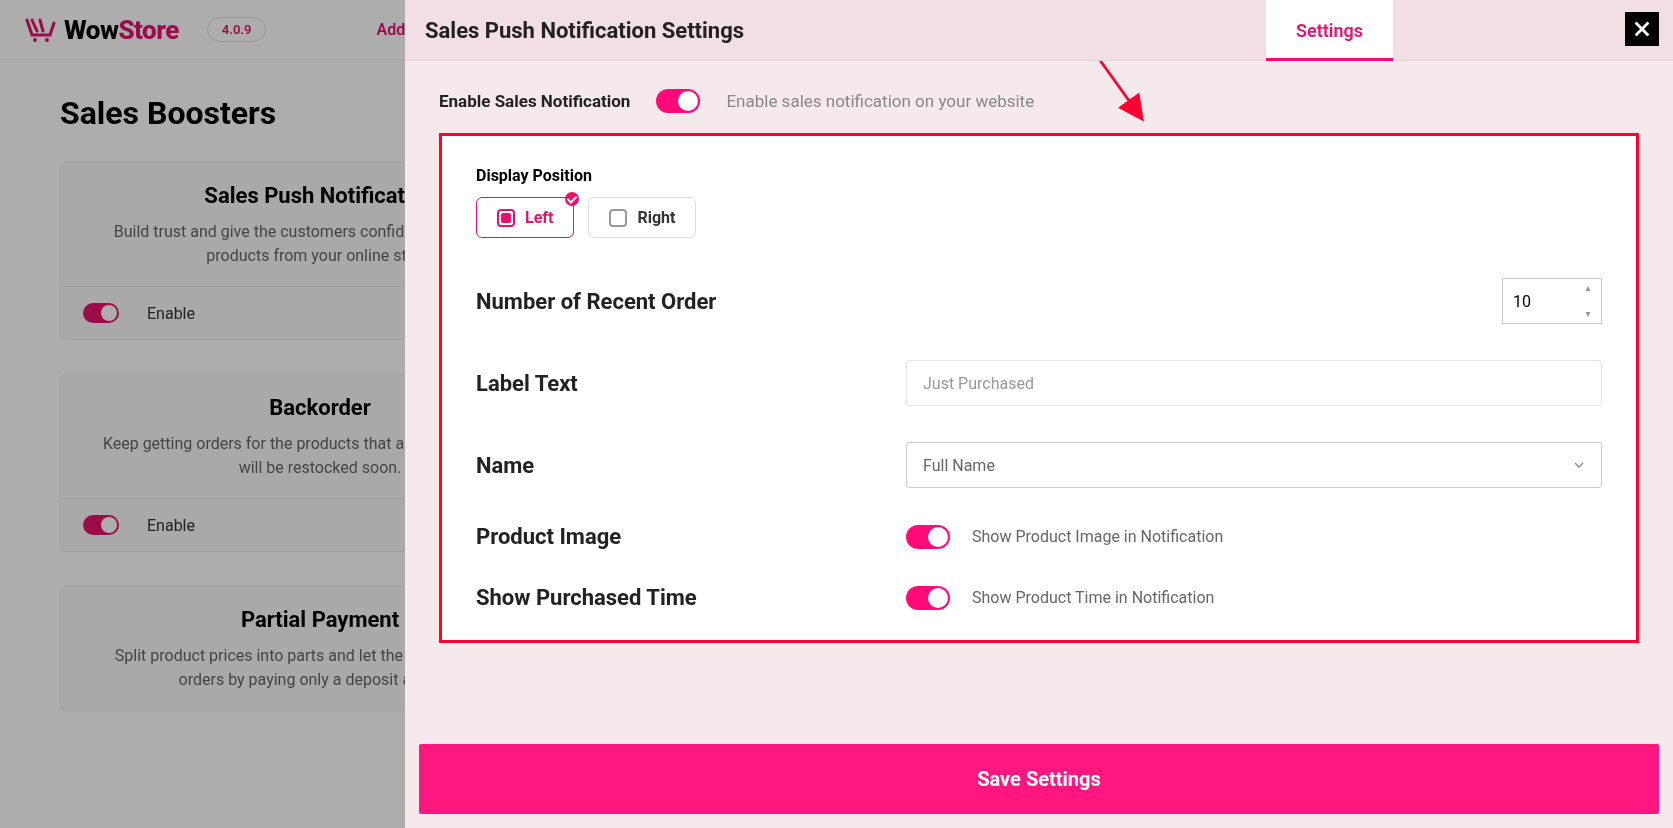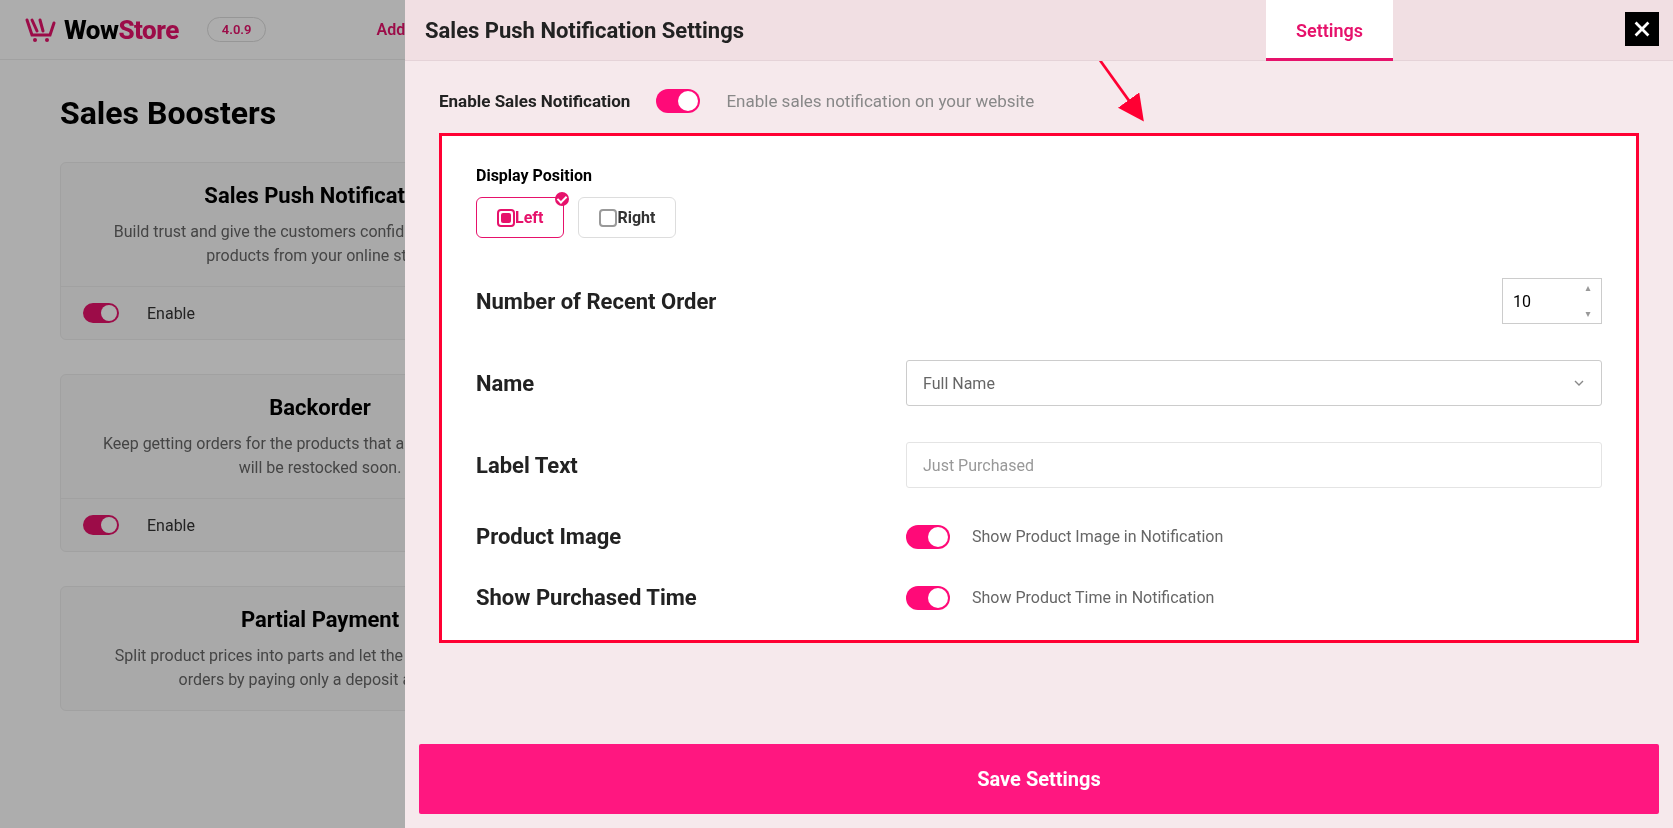--- a/index.html
+++ b/index.html
@@ -52,21 +52,21 @@
   .enable-hint { color:#888;}
   .toggle-lg { width:44px; height:24px; border-radius:999px; position:relative; cursor:pointer;}
   .toggle-lg.on { background:#ff0a78;}
   .toggle-lg .knob { position:absolute; top:2px; width:20px; height:20px; border-radius:50%; background:#fff; right:2px;}
 
   .red-box { border: 3px solid #ff0033; background:#fff; padding: 30px 34px 30px 34px; position:relative;}
   .fr { display:flex; align-items:center; margin-bottom: 36px; }
   .fr:last-child { margin-bottom: 0;}
   .fr .flabel { font-weight:700; font-size:22px; color:#222; width: 430px; flex-shrink:0;}
   .radio-group { display:flex; gap:14px; margin-top: 12px;}
-  .radio-btn { border:1px solid #ddd; border-radius:6px; padding: 10px 20px; display:flex; align-items:center; cursor:pointer; font-size:16px; color:#333; position:relative; background:#fff;}
+  .radio-btn { border:1px solid #ddd; border-radius:6px; padding: 10px 20px; display:flex; align-items:center; gap:10px; cursor:pointer; font-size:16px; color:#333; position:relative; background:#fff;}
   .radio-btn.active { border-color:#e6126b; color:#e6126b;}
   .radio-box { width:18px; height:18px; border:2px solid #999; border-radius:4px; display:flex; align-items:center; justify-content:center;}
   .radio-btn.active .radio-box{ border-color:#e6126b;}
   .radio-btn.active .radio-box::after{ content:""; width:10px; height:10px; background:#e6126b; border-radius:2px;}
   .check-badge { position:absolute; top:-6px; right:-6px; width:14px; height:14px; background:#e6126b; border-radius:50%;}
   .check-badge::after{content:""; position:absolute; left:4px; top:2px; width:4px; height:7px; border:solid #fff; border-width:0 2px 2px 0; transform:rotate(45deg);}
 
   .num-input { margin-left:auto; width:100px; height:46px; border:1px solid #ccc; display:flex; align-items:center; padding: 0 10px; font-size:16px; position:relative;}
   .num-input input { border:none; outline:none; width:56px; font-size:16px; }
   .spinners { position:absolute; right:6px; top:4px; bottom:4px; width:14px; display:flex; flex-direction:column; justify-content:space-between; color:#999;}
@@ -237,40 +237,40 @@
         <div class="num-input" style="margin-left:auto;">
           <input type="text" value="10" style="">
           <div class="spinners">
             <div>▴</div>
             <div>▾</div>
           </div>
         </div>
       </div>
 
       <div class="fr">
+        <div class="flabel">Label Text</div>
+        <div class="text-input">
+          <input type="text" placeholder="Just Purchased" style="">
+        </div>
+      </div>
+
+      <div class="fr">
         <div class="flabel">Name</div>
         <div class="select-wrap">
           <div class="select">
             <span>Full Name</span>
             <span class="chev">
               <svg width="16" height="16" viewBox="0 0 24 24" fill="none" stroke="#888" stroke-width="2">
                   <polyline points="6 9 12 15 18 9"></polyline>
                 </svg>
             </span>
           </div>
         </div>
       </div>
 
-      <div class="fr">
-        <div class="flabel">Label Text</div>
-        <div class="text-input">
-          <input type="text" placeholder="Just Purchased" style="">
-        </div>
-      </div>
-
       <div class="fr toggle-row">
         <div class="flabel">Product Image</div>
         <div class="fr-right">
           <div class="toggle-lg on">
               <div class="knob"></div>
             </div>
           <span class="hint">Show Product Image in Notification</span>
         </div>
       </div>
 

